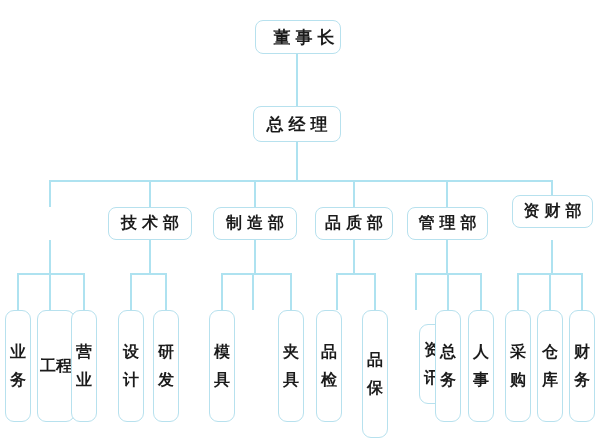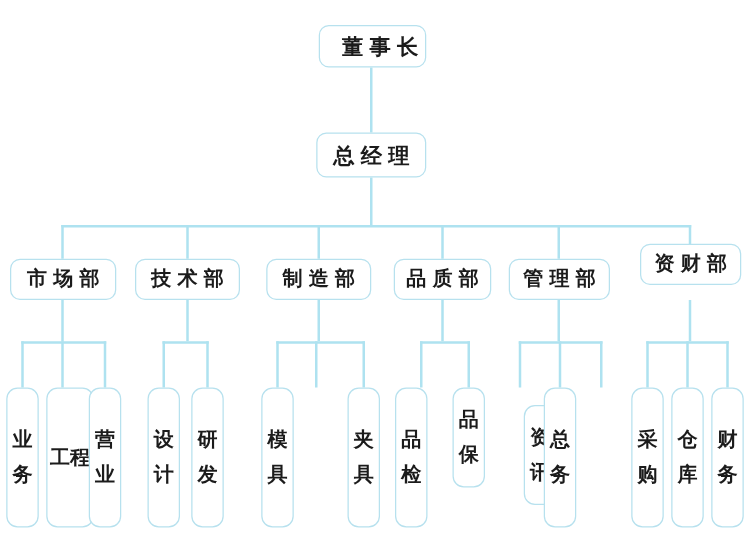--- a/index.html
+++ b/index.html
@@ -72,40 +72,40 @@
   <div class="vl" style="left:447px;top:273px;height:37px;"></div>
   <div class="vl" style="left:480px;top:273px;height:37px;"></div>
   <div class="vl" style="left:517px;top:273px;height:37px;"></div>
   <div class="vl" style="left:549px;top:273px;height:37px;"></div>
   <div class="vl" style="left:581px;top:273px;height:37px;"></div>
 
   <div class="node top-node h-node" style="left:255px;top:20px;width:86px;height:34px;padding-left:17px;">董事长</div>
 
   <div class="node top-node h-node" style="left:253px;top:106px;width:88px;height:36px;">总经理</div>
 
-  <div class="node h-node" style="left:8px;top:207px;width:85px;height:33px;">市场部</div>
   <div class="node h-node" style="left:108px;top:207px;width:84px;height:33px;">技术部</div>
   <div class="node h-node" style="left:213px;top:207px;width:84px;height:33px;">制造部</div>
   <div class="node h-node" style="left:315px;top:207px;width:78px;height:33px;">品质部</div>
   <div class="node h-node" style="left:407px;top:207px;width:81px;height:33px;">管理部</div>
   <div class="node h-node" style="left:512px;top:195px;width:81px;height:33px;">资财部</div>
 
   <div class="node v-node" style="left:5px;top:310px;width:26px;height:112px;">业务</div>
   <div class="node v-node" style="left:37px;top:310px;width:38px;height:112px;">工程</div>
   <div class="node v-node" style="left:71px;top:310px;width:26px;height:112px;">营业</div>
 
   <div class="node v-node" style="left:118px;top:310px;width:26px;height:112px;">设计</div>
   <div class="node v-node" style="left:153px;top:310px;width:26px;height:112px;">研发</div>
 
   <div class="node v-node" style="left:209px;top:310px;width:26px;height:112px;">模具</div>
   <div class="node v-node" style="left:278px;top:310px;width:26px;height:112px;">夹具</div>
 
   <div class="node v-node" style="left:316px;top:310px;width:26px;height:112px;">品检</div>
-  <div class="node v-node" style="left:362px;top:310px;width:26px;height:80px;">品保</div>
+  <div class="node v-node" style="left:362px;top:310px;width:26px;height:128px;">品保</div>
 
   <div class="node v-node" style="left:403px;top:324px;width:26px;height:80px;margin-left:16px;">资讯</div>
   <div class="node v-node" style="left:435px;top:310px;width:26px;height:112px;">总务</div>
+  <div class="node v-node" style="left:468px;top:310px;width:26px;height:112px;">人事</div>
 
   <div class="node v-node" style="left:505px;top:310px;width:26px;height:112px;">采购</div>
   <div class="node v-node" style="left:537px;top:310px;width:26px;height:112px;">仓库</div>
   <div class="node v-node" style="left:569px;top:310px;width:26px;height:112px;">财务</div>
 
 </div>
 
 </body></html>

